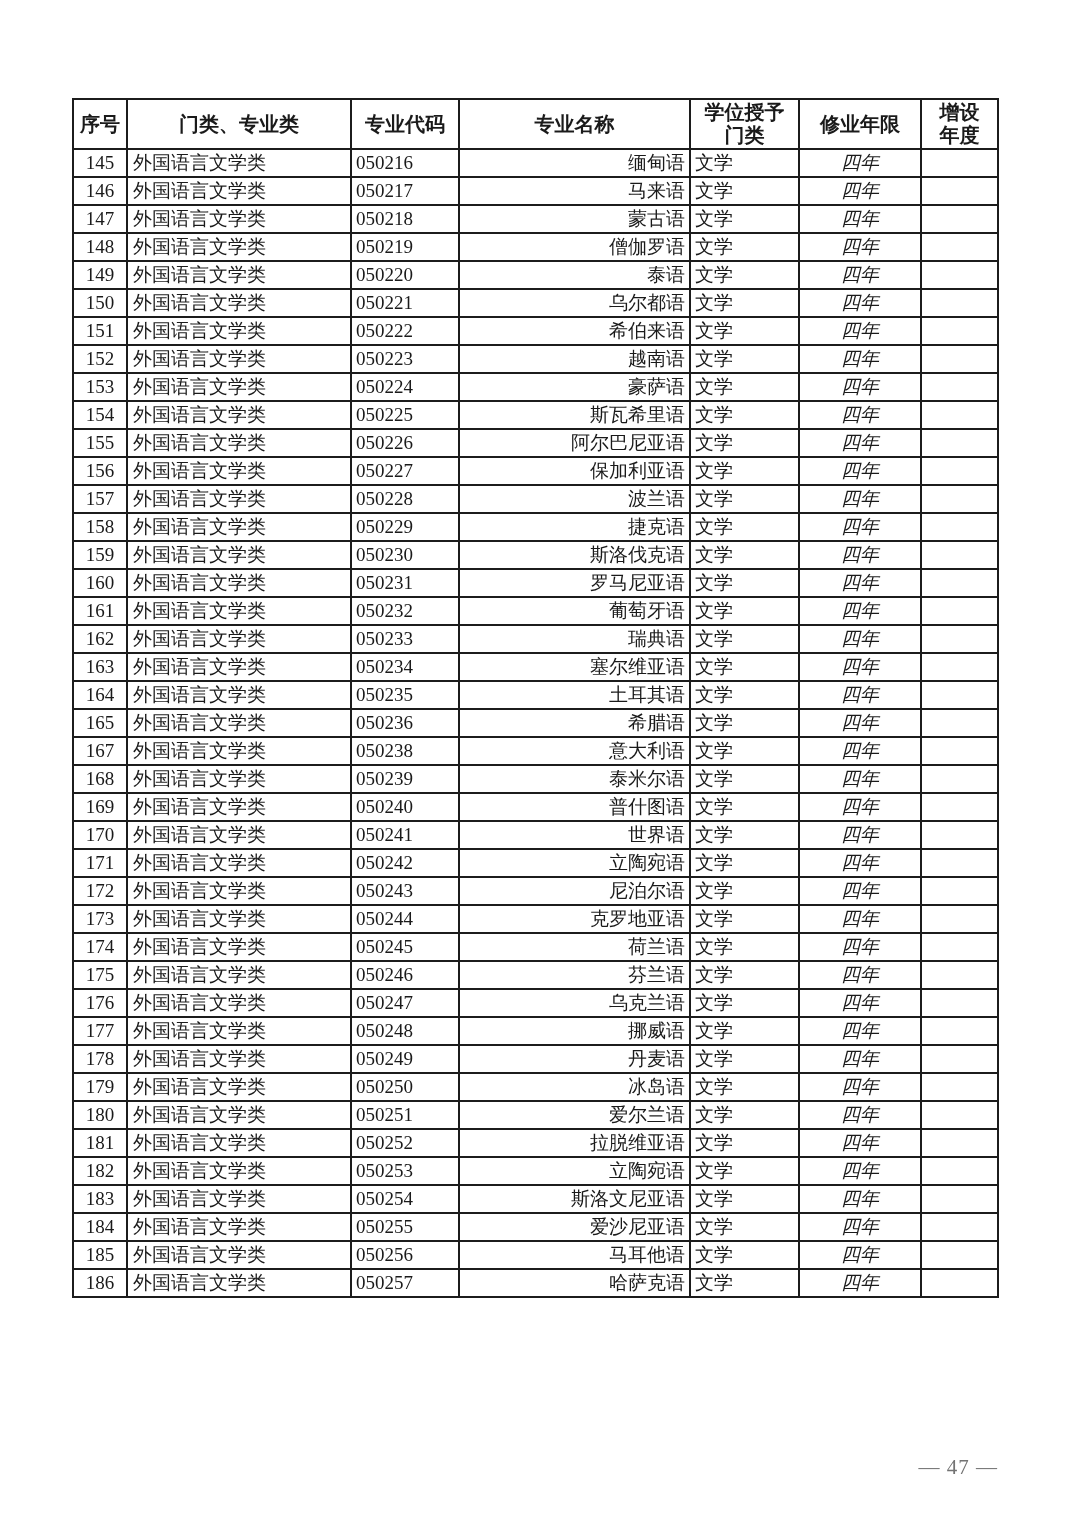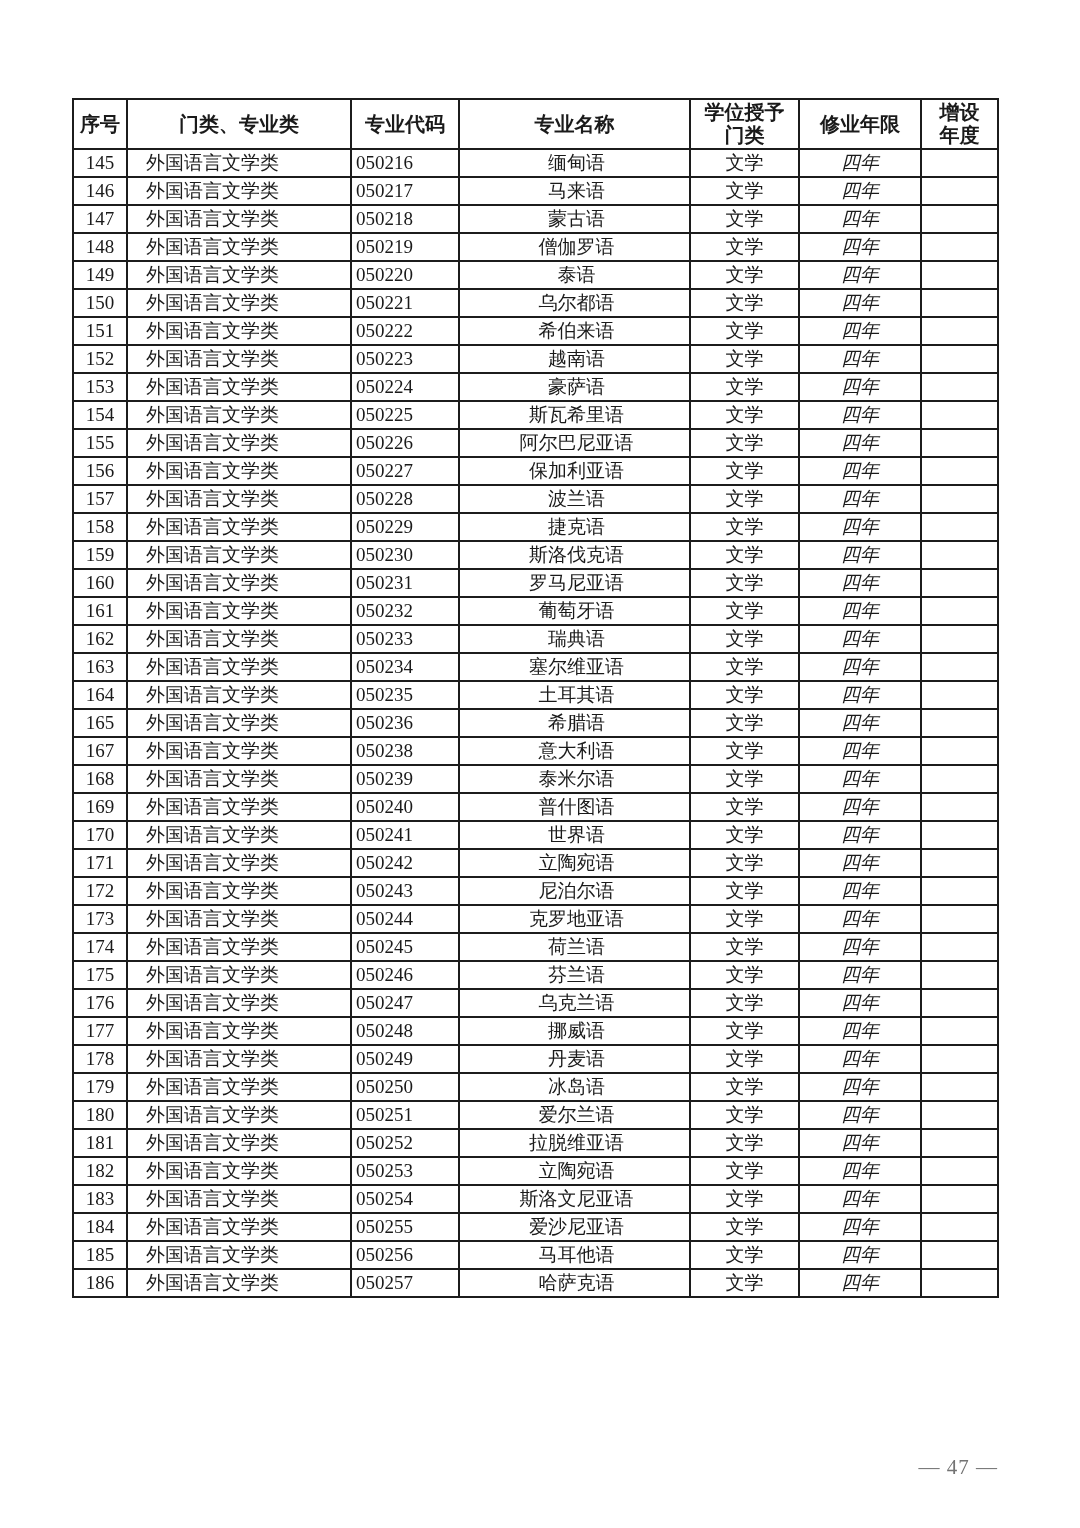--- a/index.html
+++ b/index.html
@@ -42,24 +42,24 @@
     line-height: 1.15;
     padding: 0 2px;
   }
   .catalog td {
     font-size: 19px;
     height: 27.2px;
     padding: 0 4px;
     vertical-align: middle;
   }
   .catalog td.col-no { text-align: center; padding: 0; }
-  .catalog td.col-category { text-align: left; padding-left: 18px; }
+  .catalog td.col-category { text-align: left; padding-left: 5px; }
   .catalog td.col-code { text-align: left; padding-left: 4px; }
-  .catalog td.col-name { text-align: center; padding-left: 8px; }
-  .catalog td.col-degree { text-align: center; }
+  .catalog td.col-name { text-align: right; padding-left: 8px; }
+  .catalog td.col-degree { text-align: left; }
   .catalog td.col-years { text-align: center; font-style: italic; }
   .catalog td.col-added { text-align: center; }
   .page-number {
     position: absolute;
     top: 1455px;
     right: 82px;
     font-size: 21px;
     letter-spacing: 1px;
     color: #737373;
   }

